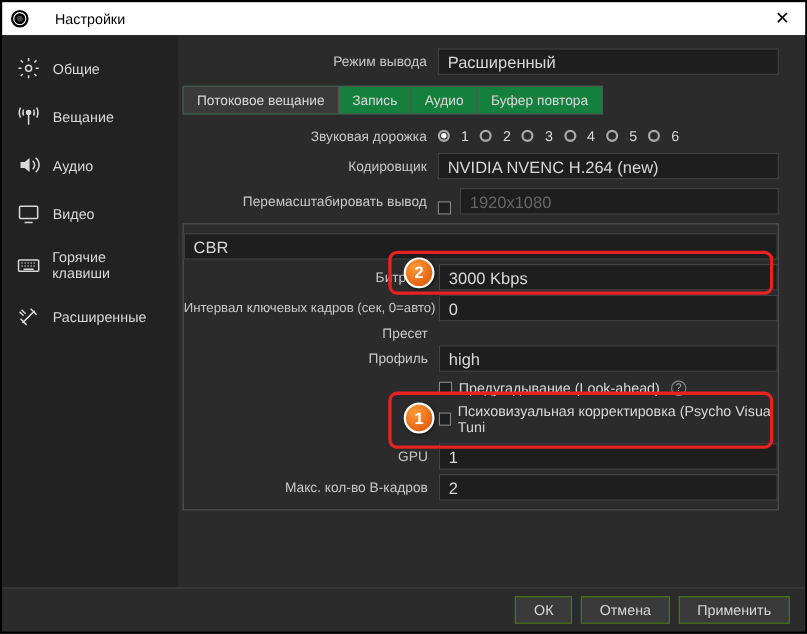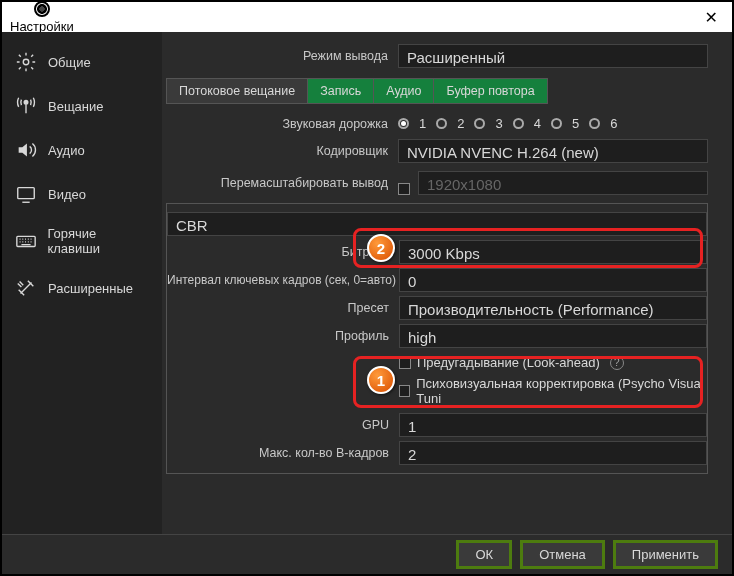--- a/index.html
+++ b/index.html
@@ -1,19 +1,19 @@
 <!DOCTYPE html>
 <html><head>
 <meta charset="utf-8">
 <style>
   * { box-sizing: border-box; margin: 0; padding: 0; font-family: "Segoe UI", Arial, sans-serif; }
   body { background: #1a1a1a; width: 734px; height: 576px; overflow: hidden; color: #d8d8d8; font-size: 13px; }
   .window { width: 734px; height: 576px; background: #1e1e1e; display: flex; flex-direction: column; border: 2px solid #000; }
   .titlebar { height: 30px; background: #fff; display: flex; align-items: center; padding: 0 8px; color: #000; justify-content: space-between; }
-  .titlebar-left { display: flex; align-items: center; gap: 2px; flex-direction: column; }
+  .titlebar-left { display: flex; align-items: center; gap: 24px; }
   .obs-icon { width: 16px; height: 16px; border-radius: 50%; background: radial-gradient(circle at 50% 50%, #444 30%, #000 31%, #000 55%, transparent 56%); border: 2px solid #000; position: relative; }
   .obs-icon::after { content:""; position:absolute; width:6px; height:6px; border:2px solid #000; border-radius:50%; top:1px; left:1px; }
   .close-x { font-size: 16px; padding: 2px 6px; }
   .body { flex:1; display:flex; background:#2b2b2b; overflow:hidden; }
   .sidebar { width:160px; background:#222; display:flex; flex-direction:column; padding-top:8px; }
   .side-item { display:flex; align-items:center; gap:10px; padding:10px 12px; color:#d8d8d8; cursor:pointer; }
   .side-item.selected { background:#3a3a3a; }
   .side-icon { width:24px; height:24px; display:flex; align-items:center; justify-content:center; }
   .main { flex:1; background:#2b2b2b; display:flex; flex-direction:column; padding:8px 24px 4px 4px; overflow:hidden; }
   .row { display:flex; align-items:center; margin:4px 0; }
@@ -26,21 +26,21 @@
   .tab:last-child { border-right:none; }
   .tab.active { background:#3a3a3a; }
   .radios { display:flex; gap:10px; align-items:center; }
   .radio { width:11px; height:11px; border-radius:50%; border:2px solid #aaa; display:inline-block; }
   .radio.checked::after { content:""; display:block; width:5px; height:5px; background:#fff; border-radius:50%; margin:1px; }
   .chk { width:12px; height:12px; border:1px solid #888; background:#1e1e1e; display:inline-block; vertical-align:middle; }
   .inner-panel { border:1px solid #555; margin:4px 0; padding:4px 0; background:#2b2b2b; position:relative; }
   .highlight-red { position:absolute; border:3px solid #e62222; border-radius:8px; pointer-events:none; z-index:5; }
   .callout { position:absolute; width:28px; height:28px; border-radius:50%; background:radial-gradient(circle at 35% 30%, #ff9a3a, #d94e00); border:2px solid #fff; color:#fff; font-weight:bold; display:flex; align-items:center; justify-content:center; font-size:15px; z-index:6; box-shadow:1px 1px 3px rgba(0,0,0,0.6); }
   .footer { height:40px; background:#2b2b2b; border-top:1px solid #444; display:flex; justify-content:flex-end; align-items:center; gap:8px; padding:0 14px; }
-  .btn { background:#3a3a3a; border:3px solid #4d7c0f; color:#d8d8d8; padding:4px 16px; font-size:13px; cursor:pointer; }
+  .btn { background:#3a3a3a; border:1px solid #4d7c0f; color:#d8d8d8; padding:4px 16px; font-size:13px; cursor:pointer; }
   .chk-row { display:flex; align-items:center; gap:6px; padding:3px 0; }
   .help-icon { width:14px; height:14px; border:1px solid #888; border-radius:50%; display:inline-flex; align-items:center; justify-content:center; font-size:10px; color:#aaa; margin-left:4px;}
   svg { stroke:#d8d8d8; fill:none; stroke-width:1.5; }
 </style>
 </head>
 <body>
 
 <div class="window">
   <div class="titlebar">
     <div class="titlebar-left">
@@ -169,23 +169,20 @@
             </div>
         </div>
         <div class="row">
           <div class="lbl" style="font-size:12px">Интервал ключевых кадров (сек, 0=авто)</div>
           <div class="ctrl">
               <div class="input">0</div>
             </div>
         </div>
         <div class="row">
           <div class="lbl">Пресет</div>
-          <div class="ctrl">
-              <div class="select">Производительность (Performance)</div>
-            </div>
         </div>
         <div class="row">
           <div class="lbl">Профиль</div>
           <div class="ctrl">
               <div class="select">high</div>
             </div>
         </div>
         <div class="row">
           <div class="lbl"></div>
           <div class="ctrl">

